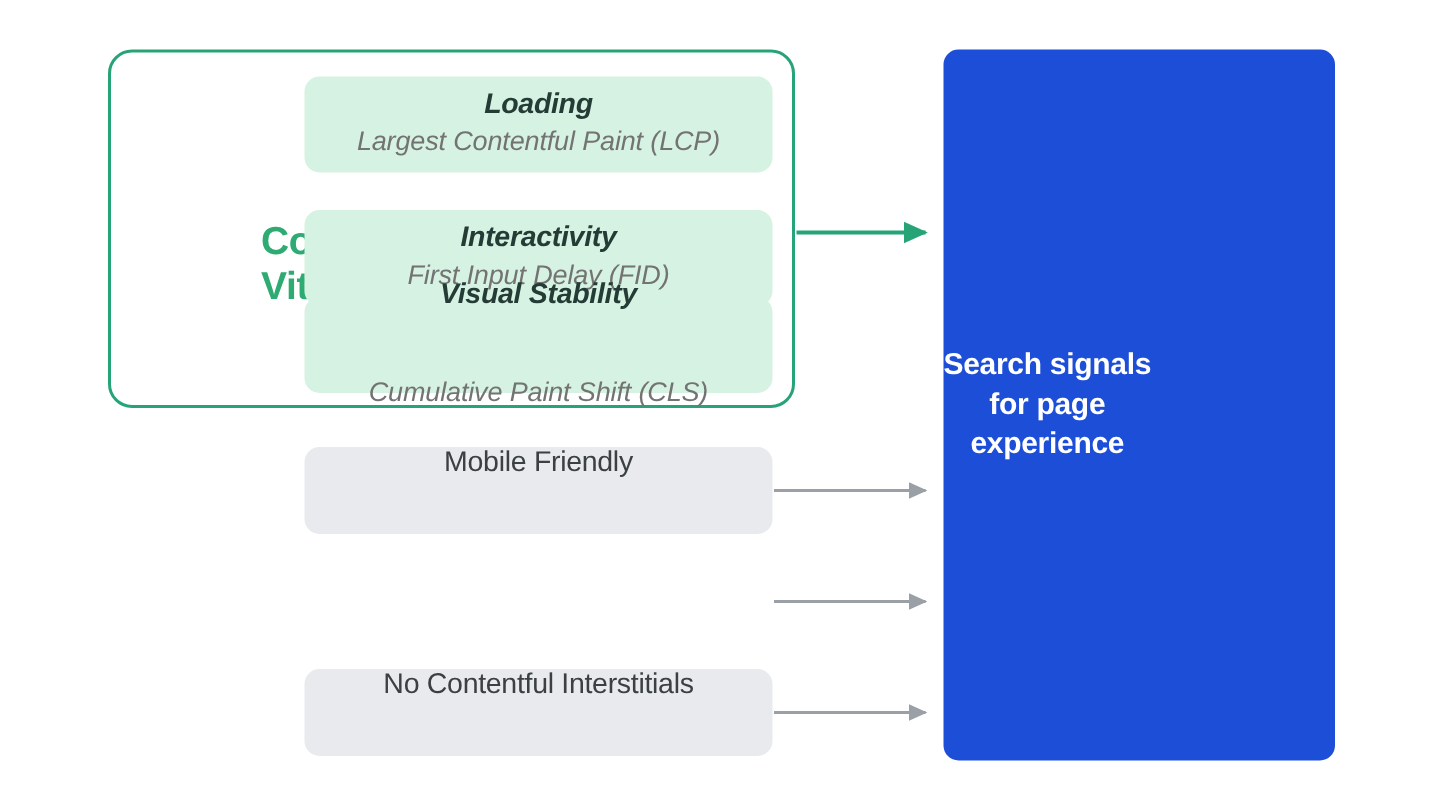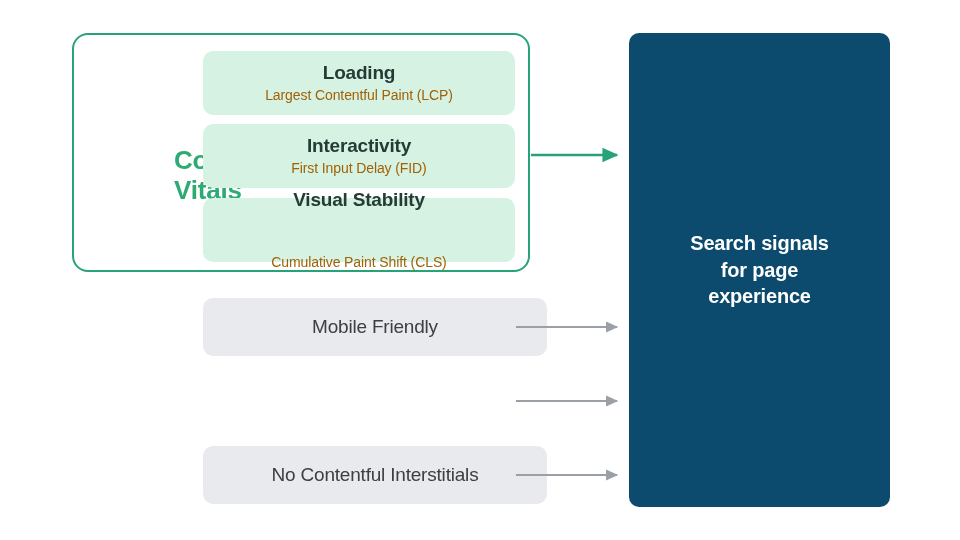--- a/index.html
+++ b/index.html
@@ -56,76 +56,76 @@
     left: 203px;
     width: 312px;
     height: 64px;
     background: #d6f2e2;
     border-radius: 10px;
     box-sizing: border-box;
     display: flex;
     flex-direction: column;
     align-items: center;
     justify-content: center;
+    font-style: italic;
   }
   .metric-card.m0 { top: 51px; }
-  .metric-card.m1 { top: 124px; }
+  .metric-card.m1 { top: 140px; }
   .metric-card.m2 { top: 198px; gap: 40px; }
 
   .metric-title {
     color: #253b36;
     font-size: 19px;
     font-weight: bold;
     line-height: 1.1;
     letter-spacing: -0.2px;
   }
   .metric-sub {
-    color: #a16207;
-    font-size: 14px;
+    color: #737373;
+    font-size: 18px;
     font-weight: normal;
     line-height: 1.2;
     margin-top: 3px;
     letter-spacing: -0.1px;
   }
 
   
   .signal-card {
     position: absolute;
     left: 203px;
-    width: 344px;
+    width: 312px;
     height: 58px;
     background: #e8eaed;
     border-radius: 10px;
     display: flex;
-    align-items: center;
+    align-items: flex-start;
     justify-content: center;
   }
   .signal-card.s0 { top: 298px; }
   .signal-card.s1 { top: 372px; }
   .signal-card.s2 { top: 446px; }
 
   .signal-label {
     color: #3c4043;
     font-size: 19px;
     font-weight: normal;
     letter-spacing: -0.2px;
   }
 
   
   .outcome-card {
     position: absolute;
     left: 629px;
     top: 33px;
     width: 261px;
     height: 474px;
-    background: #0c4a6e;
+    background: #1d4ed8;
     border-radius: 10px;
     display: flex;
     align-items: center;
-    justify-content: center;
   }
   .outcome-text {
     color: #ffffff;
     font-size: 20px;
     font-weight: bold;
     line-height: 1.32;
     text-align: center;
     letter-spacing: -0.2px;
     white-space: pre-line;
   }

